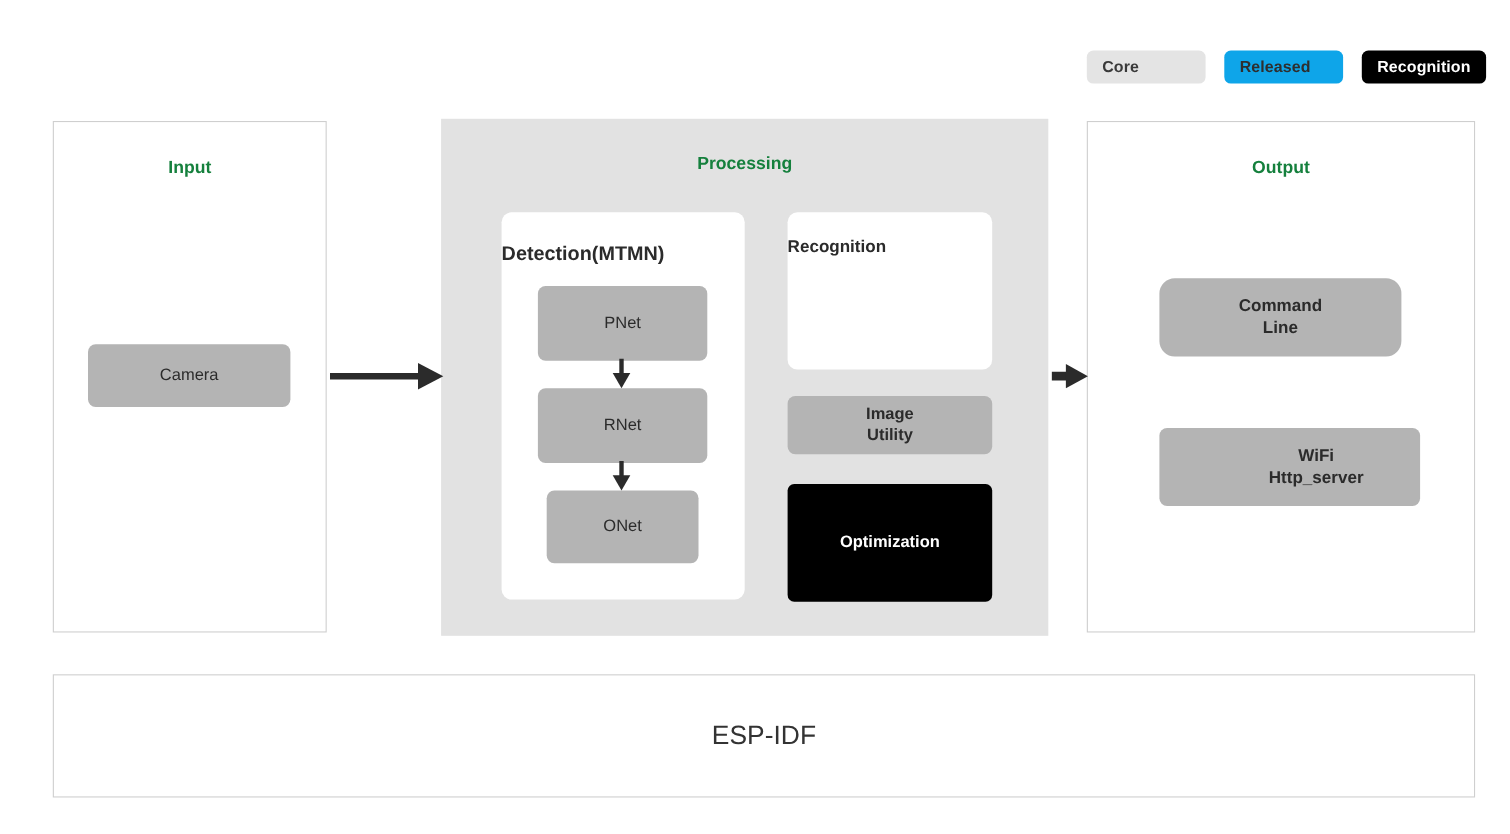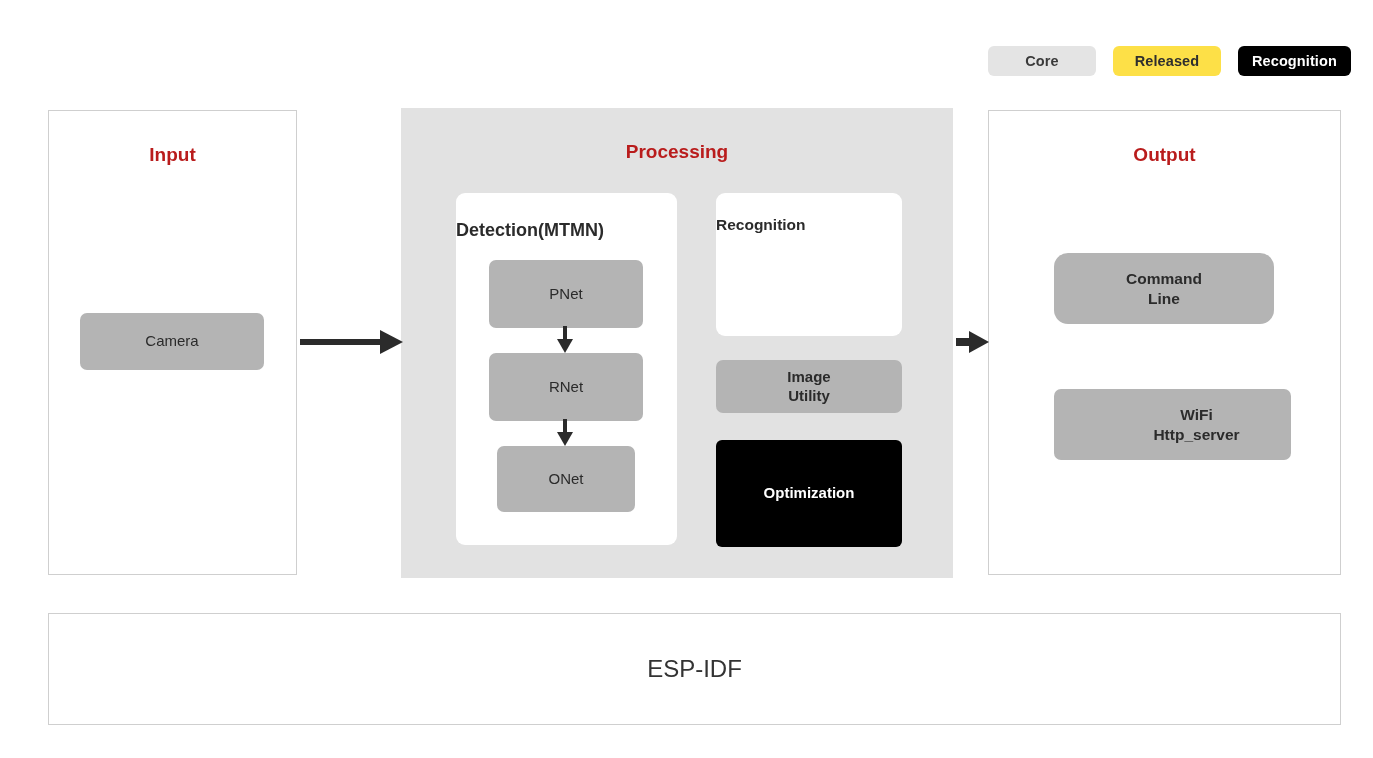--- a/index.html
+++ b/index.html
@@ -29,52 +29,52 @@
     top: 46px;
     display: flex;
     gap: 17px;
     align-items: center;
   }
   .legend-chip {
     height: 30px;
     border-radius: 6px;
     display: flex;
     align-items: center;
-    justify-content: center;
+    justify-content: flex-start;
     font-size: 14.5px;
     font-weight: bold;
     letter-spacing: 0.1px;
     box-sizing: border-box;
     padding: 0 14px;
   }
   .chip-core     { background: #e4e4e4; color: #3a3a3a; min-width: 108px; }
-  .chip-released { background: #fde047; color: #2e2e2e; min-width: 108px; }
+  .chip-released { background: #0ea5e9; color: #2e2e2e; min-width: 108px; }
   .chip-developing { background: #000000; color: #ffffff; min-width: 108px; }
 
   
   .panel {
     position: absolute;
     box-sizing: border-box;
   }
   .panel-outline {
     background: #ffffff;
     border: 1px solid #cfcfcf;
   }
   .panel-fill {
     background: #e2e2e2;
     border: none;
   }
   .panel-title {
     position: absolute;
     left: 0;
     width: 100%;
     text-align: center;
-    font-size: 19px;
+    font-size: 16px;
     font-weight: bold;
-    color: #b91c1c;
+    color: #15803d;
   }
 
   #input-panel      { left: 48px;  top: 110px; width: 249px;  height: 465px; }
   #processing-panel { left: 401px; top: 108px; width: 552px;  height: 470px; }
   #output-panel     { left: 988px; top: 110px; width: 353px;  height: 465px; }
   #espidf-panel     { left: 48px;  top: 613px; width: 1293px; height: 112px; }
 
   #input-panel .panel-title      { top: 33px; }
   #processing-panel .panel-title { top: 33px; }
   #output-panel .panel-title     { top: 33px; }

